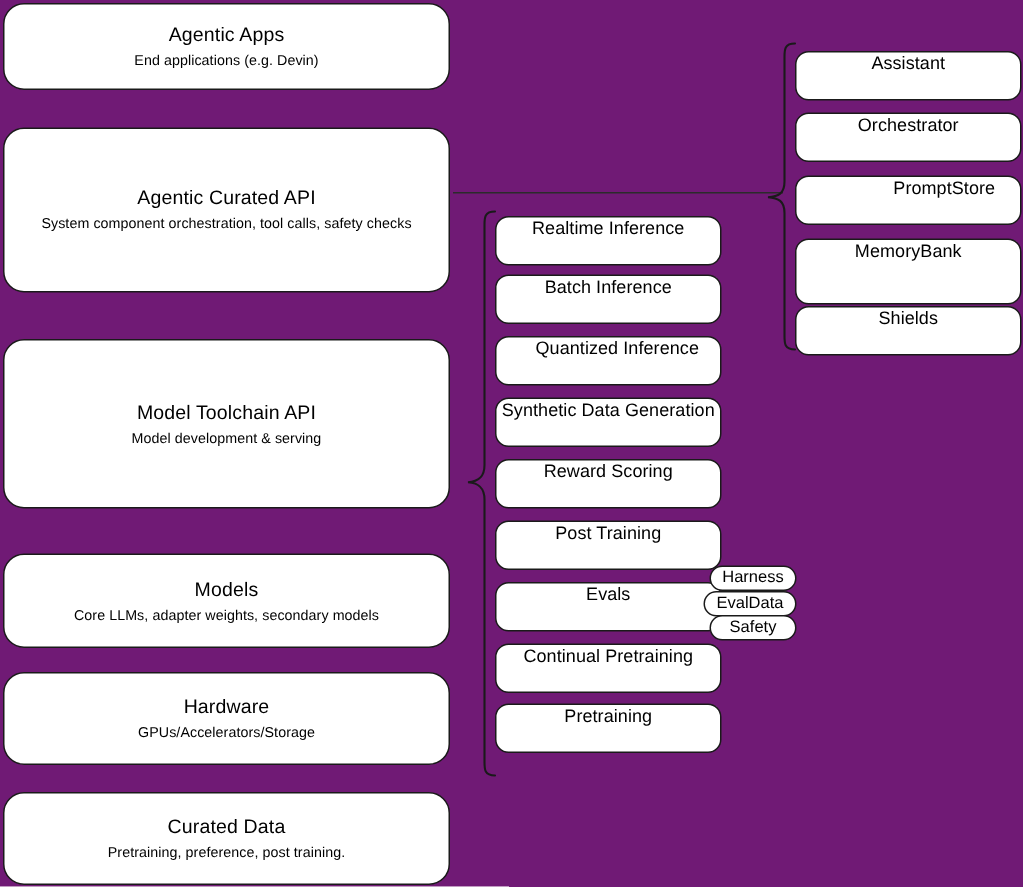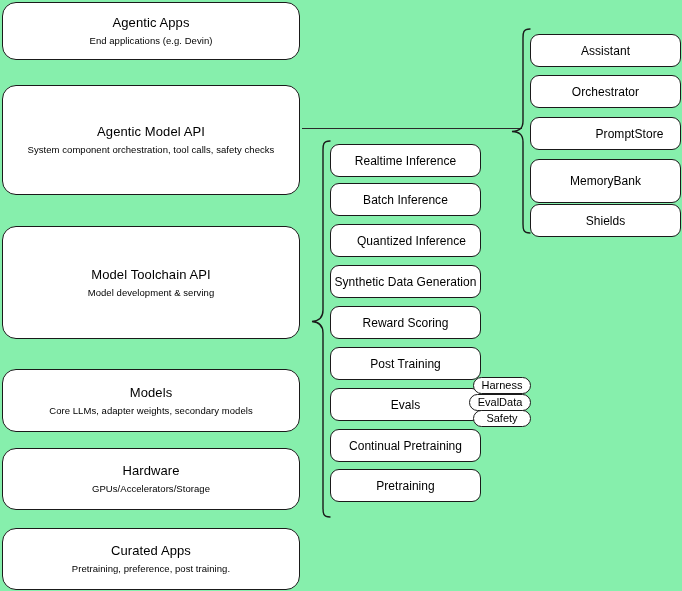--- a/index.html
+++ b/index.html
@@ -8,21 +8,21 @@
     background: #ffffff;
   }
   body {
     font-family: "Liberation Sans", sans-serif;
     -webkit-font-smoothing: antialiased;
   }
   #canvas {
     position: relative;
     width: 682px;
     height: 591px;
-    background: #86efac;
+    background: #701a75;
     overflow: hidden;
   }
 
   
   .layer-box {
     position: absolute;
     box-sizing: border-box;
     border: 1px solid #1a1a1a;
     border-radius: 14px;
     background: #ffffff;
@@ -48,21 +48,20 @@
   }
 
   
   .cap-box {
     position: absolute;
     box-sizing: border-box;
     border: 1.1px solid #1a1a1a;
     border-radius: 9px;
     background: #ffffff;
     display: flex;
-    align-items: center;
     justify-content: center;
     font-size: 12px;
     color: #000000;
     line-height: 14px;
     letter-spacing: 0.05px;
   }
 
   
   .sub-pill {
     position: absolute;
@@ -98,41 +97,41 @@
 <body>
 
 <div id="canvas">
 
   <div class="layer-box" style="left:2px; top:2px; width:298px; height:58px;">
     <div class="layer-title">Agentic Apps</div>
     <div class="layer-sub">End applications (e.g. Devin)</div>
   </div>
 
   <div class="layer-box" style="left:2px; top:85px; width:298px; height:110px;">
-    <div class="layer-title">Agentic Model API</div>
+    <div class="layer-title">Agentic Curated API</div>
     <div class="layer-sub">System component orchestration, tool calls, safety checks</div>
   </div>
 
   <div class="layer-box" style="left:2px; top:226px; width:298px; height:113px;">
     <div class="layer-title">Model Toolchain API</div>
     <div class="layer-sub">Model development &amp; serving</div>
   </div>
 
   <div class="layer-box" style="left:2px; top:369px; width:298px; height:63px;">
     <div class="layer-title">Models</div>
     <div class="layer-sub">Core LLMs, adapter weights, secondary models</div>
   </div>
 
   <div class="layer-box" style="left:2px; top:448px; width:298px; height:62px;">
     <div class="layer-title">Hardware</div>
     <div class="layer-sub">GPUs/Accelerators/Storage</div>
   </div>
 
   <div class="layer-box" style="left:2px; top:528px; width:298px; height:62px;">
-    <div class="layer-title">Curated Apps</div>
+    <div class="layer-title">Curated Data</div>
     <div class="layer-sub">Pretraining, preference, post training.</div>
   </div>
 
   <div class="hline" style="left:302px; top:128px; width:220px;"></div>
 
   <div class="brace" style="left:510px; top:28px;">
     <svg width="22" height="206" viewBox="0 0 22 206" fill="none">
       <path d="M20 1 C13 1, 13 5, 13 10 L13 93 C13 101, 9 103, 2 103.5 C9 104, 13 106, 13 114 L13 196 C13 201, 13 205, 20 205" stroke="#1a1a1a" stroke-width="1.4" fill="none" stroke-linecap="round"></path>
     </svg>
   </div>

